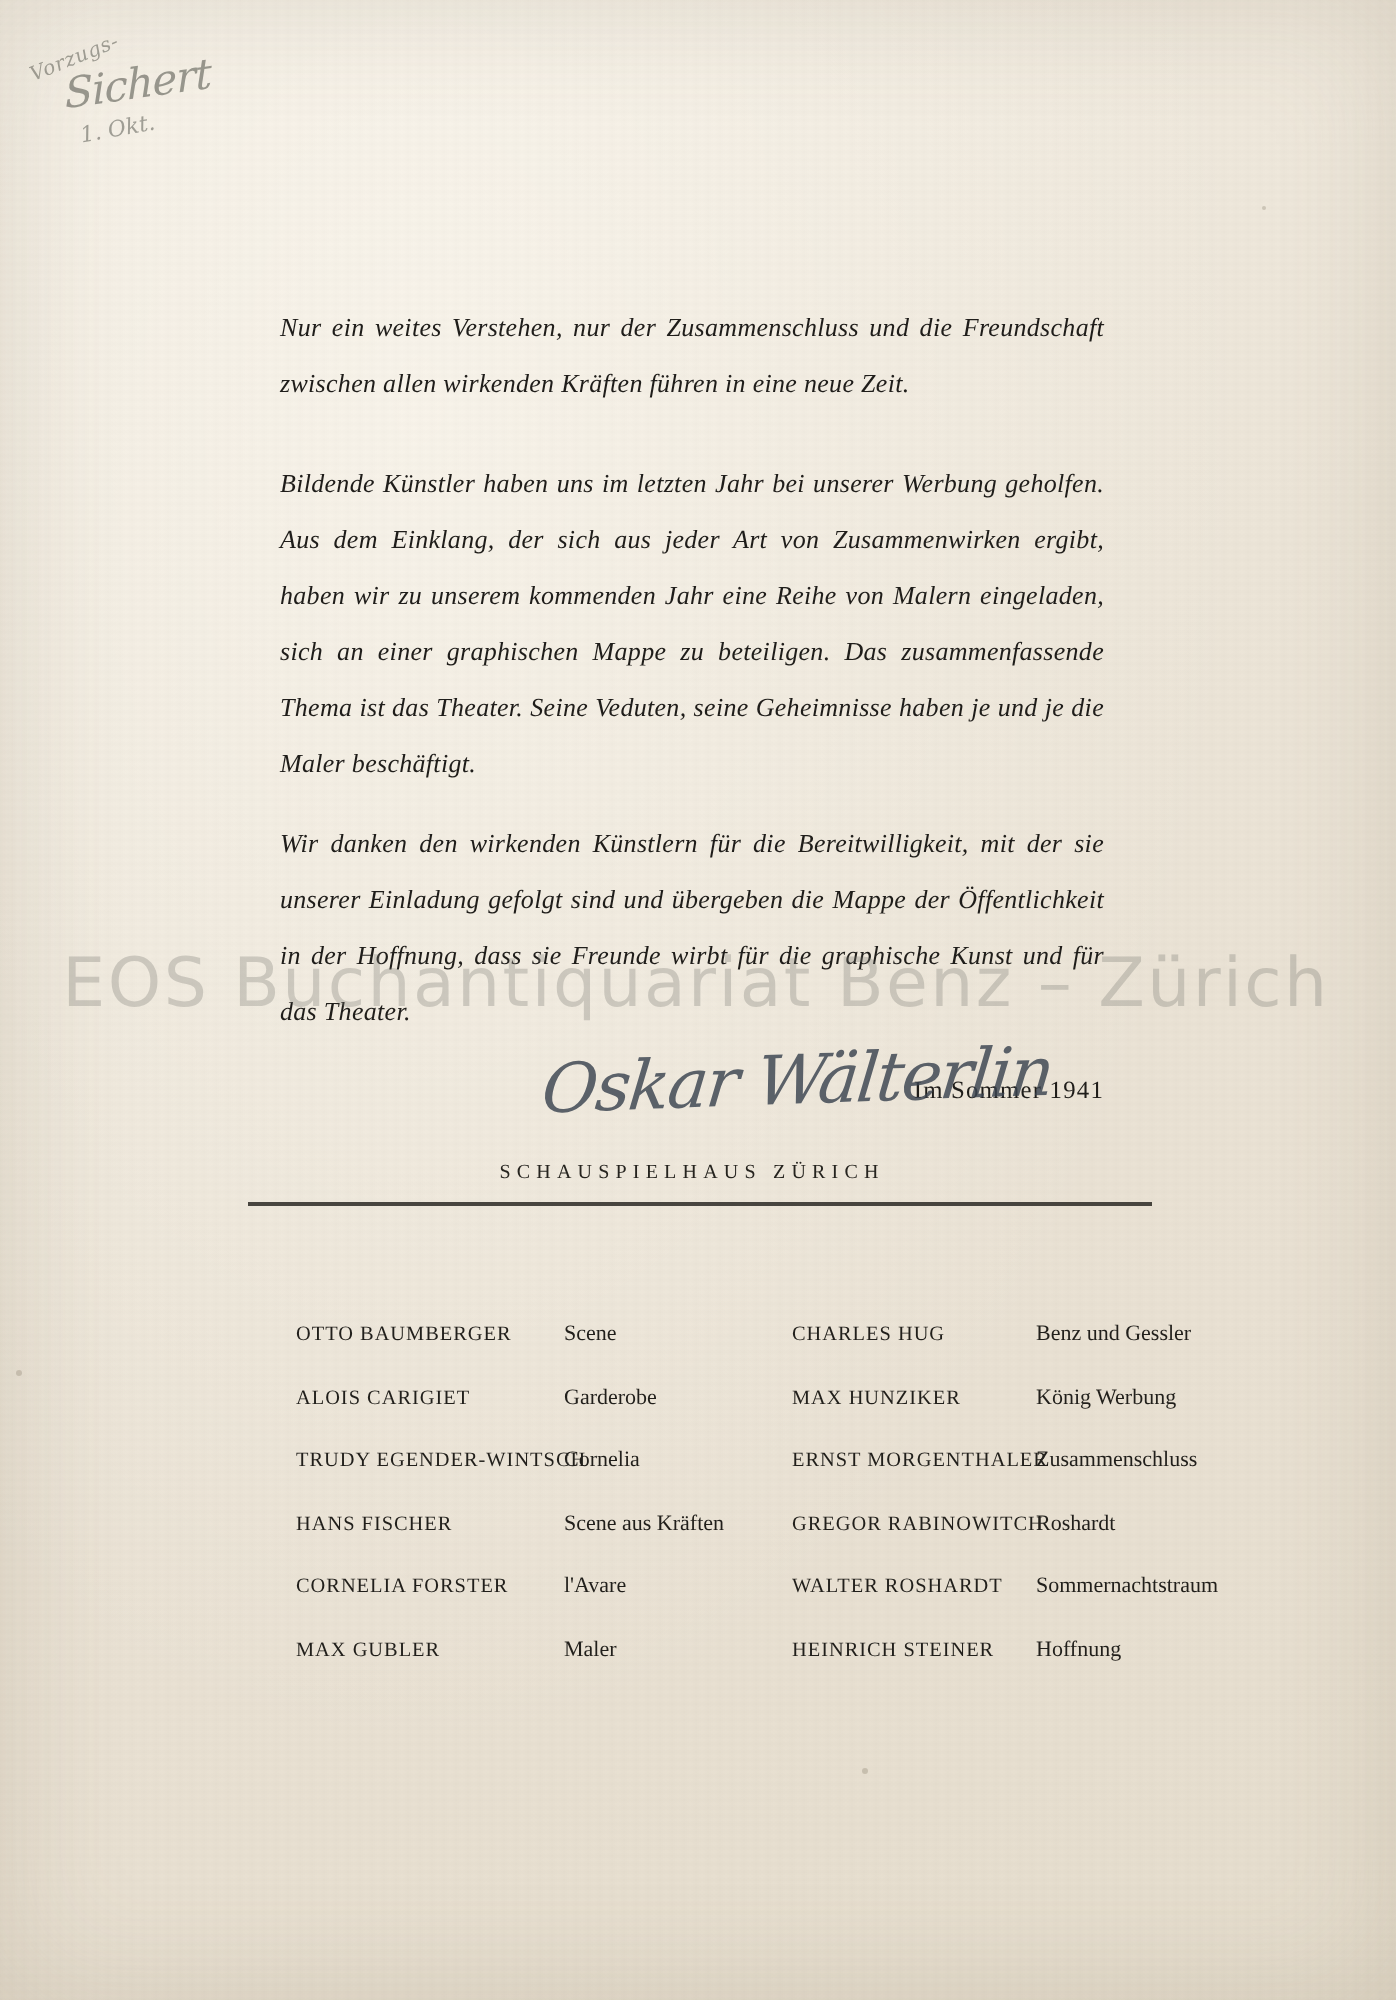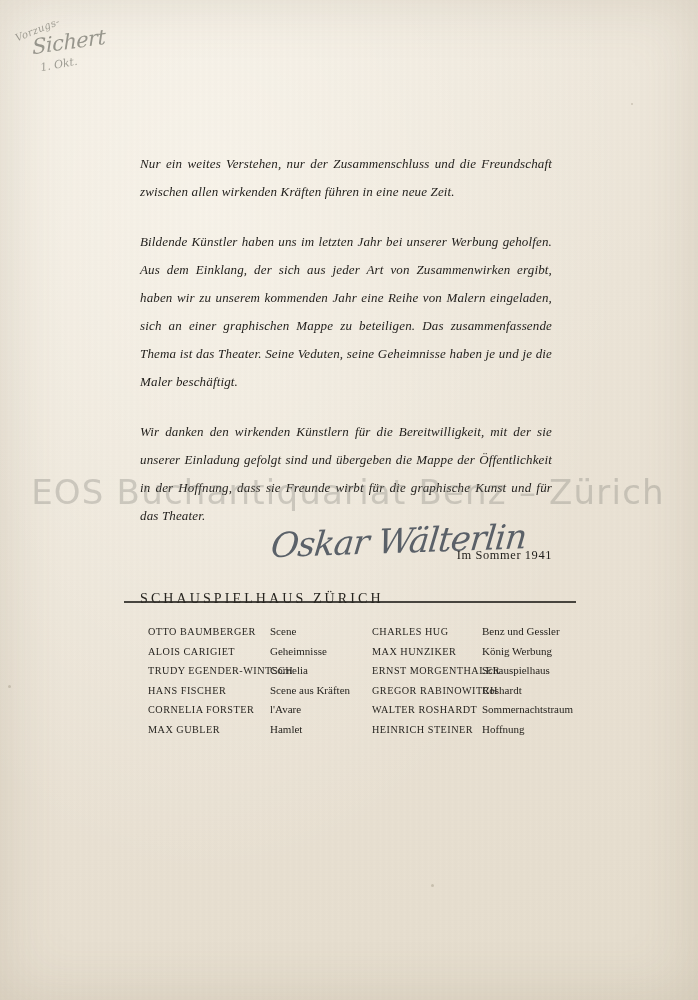--- a/index.html
+++ b/index.html
@@ -88,31 +88,32 @@
   .para {
     font-style: italic;
     font-size: 13px;
     line-height: 28px;
     text-align: justify;
     letter-spacing: .15px;
     margin: 0 0 20px 0;
     font-family: "Liberation Serif", serif;
   }
   .para.p1 { margin-bottom: 22px; }
-  .para.p2 { margin-bottom: 22px; }
+  .para.p2 { margin-bottom: 12px; }
   .para.p3 { margin-bottom: 18px; }
 
   .date-line {
     text-align: right;
     font-size: 12.4px;
     letter-spacing: .6px;
     margin: 18px 0 28px 0;
   }
   .org-line {
-    font-size: 14px;
+    text-align: center;
+    font-size: 10px;
     letter-spacing: 3.1px;
     color: #26241f;
     font-variant: small-caps;
     text-transform: uppercase;
     margin-bottom: 6px;
   }
 
   
   .signature {
     position: absolute;
@@ -153,27 +154,28 @@
     width: 452px;
     height: 1.6px;
     background: #2a2823;
     opacity: .85;
   }
 
   
   .credits {
     position: absolute;
     left: 148px;
-    top: 622px;
+    top: 658px;
     width: 424px;
     display: grid;
     grid-template-columns: 122px 96px 116px 94px;
     column-gap: 0px;
     row-gap: 0px;
     font-size: 10.4px;
+    gap: 12px;
   }
   .credits .name {
     color: #211f1b;
     font-variant: small-caps;
     text-transform: uppercase;
     letter-spacing: .5px;
     font-size: 10.2px;
     line-height: 19.5px;
     white-space: nowrap;
   }
@@ -215,41 +217,41 @@
   <div class="divider"></div>
 
   <div class="credits">
 
     <div class="name">Otto Baumberger</div>
     <div class="role">Scene</div>
     <div class="name c2">Charles Hug</div>
     <div class="role">Benz und Gessler</div>
 
     <div class="name">Alois Carigiet</div>
-    <div class="role">Geheimnisse</div>
+    <div class="role">Garderobe</div>
     <div class="name c2">Max Hunziker</div>
     <div class="role">König Werbung</div>
 
     <div class="name">Trudy Egender-Wintsch</div>
     <div class="role">Cornelia</div>
     <div class="name c2">Ernst Morgenthaler</div>
-    <div class="role">Schauspielhaus</div>
+    <div class="role">Zusammenschluss</div>
 
     <div class="name">Hans Fischer</div>
     <div class="role">Scene aus Kräften</div>
     <div class="name c2">Gregor Rabinowitch</div>
     <div class="role">Roshardt</div>
 
     <div class="name">Cornelia Forster</div>
     <div class="role">l'Avare</div>
     <div class="name c2">Walter Roshardt</div>
     <div class="role">Sommernachtstraum</div>
 
     <div class="name">Max Gubler</div>
-    <div class="role">Hamlet</div>
+    <div class="role">Maler</div>
     <div class="name c2">Heinrich Steiner</div>
     <div class="role">Hoffnung</div>
   </div>
 
   <div class="speck" style="left:8px; top:685px; width:3px; height:3px;"></div>
   <div class="speck" style="left:431px; top:884px; width:3px; height:3px;"></div>
   <div class="speck" style="left:631px; top:103px; width:2px; height:2px;"></div>
 
   <div class="edge-shadow"></div>
 </div>

